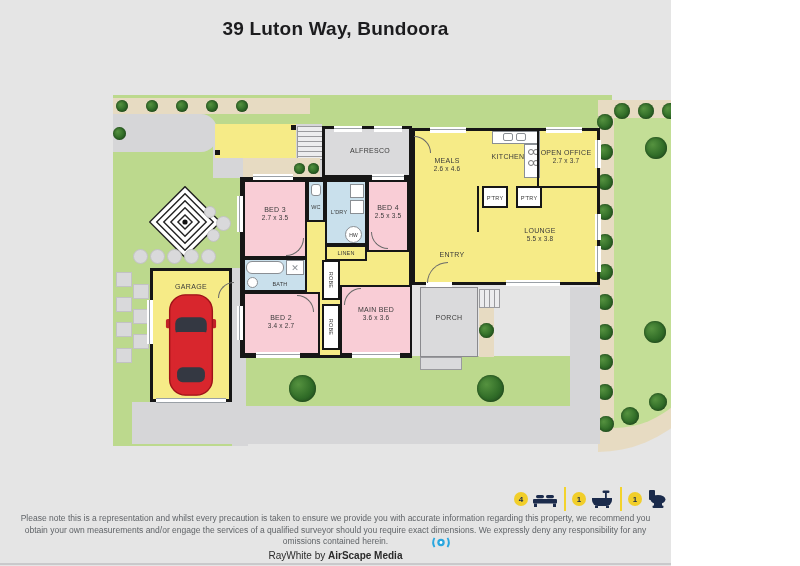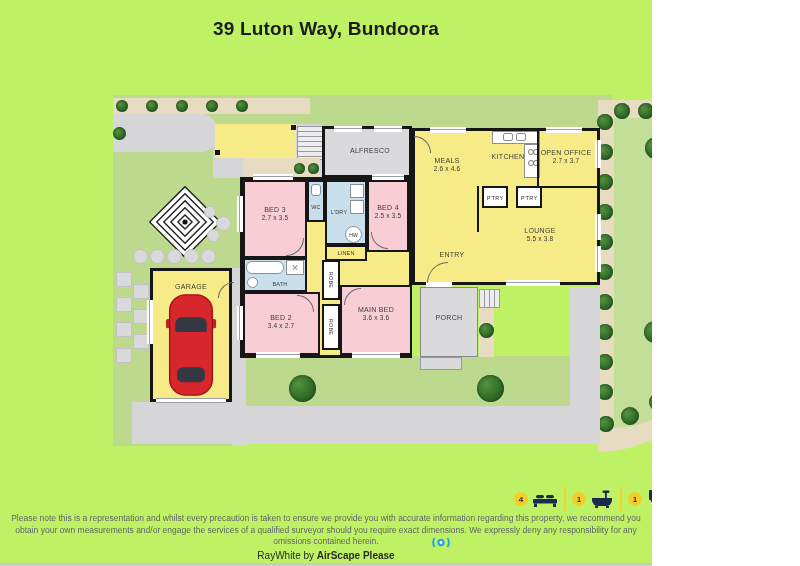--- a/index.html
+++ b/index.html
@@ -1,17 +1,17 @@
 <!DOCTYPE html>
 <html><head>
 <meta charset="utf-8">
 <style>
   html,body{margin:0;padding:0;background:#fff;}
-  .page{position:relative;width:652px;height:566px;background:#bef264;overflow:hidden;
-        font-family:"Liberation Sans",sans-serif;}
+  .page{position:relative;width:652px;height:566px;background:#e5e5e5;overflow:hidden;
+        font-family:"Liberation Sans",sans-serif;padding-left:19px;}
   .abs{position:absolute;}
   .title{position:absolute;left:0;right:0;top:18px;text-align:center;font-size:19px;
          font-weight:bold;color:#1c1c1e;letter-spacing:.2px;}
   
   .brand{position:absolute;left:703px;top:10px;width:65px;height:63px;background:#FFE600;}
   .brand span{position:absolute;left:6px;top:44px;font-size:11px;font-weight:bold;
         font-style:italic;color:#1d2b4f;letter-spacing:-.3px;}
   
   .lawn{background:#bcd98d;}
   .lawn2{background:#c3de96;}
@@ -304,16 +304,16 @@
 
   <p class="disclaimer">Please note this is a representation and whilst every precaution is taken to ensure we provide you with accurate information regarding this property, we recommend you obtain your own measurements and/or engage the services of a qualified surveyor should you require exact dimensions. We expressly deny any responsibility for any omissions contained herein.</p>
   <div class="produced">
     <svg class="drone" viewBox="0 0 22 14">
       <path d="M4 2 Q1 7 4 12" stroke="#2aa7df" stroke-width="2" fill="none"></path>
       <path d="M18 2 Q21 7 18 12" stroke="#2aa7df" stroke-width="2" fill="none"></path>
       <circle cx="11" cy="7" r="4" fill="#2aa7df"></circle>
         <circle cx="11" cy="7" r="1.5" fill="#fff"></circle>
     </svg>
     <span>RayWhite by</span>
-    <b>AirScape Please</b>
+    <b>AirScape Media</b>
   </div>
   <div class="bottomline"></div>
 </div>
 
 </body></html>

